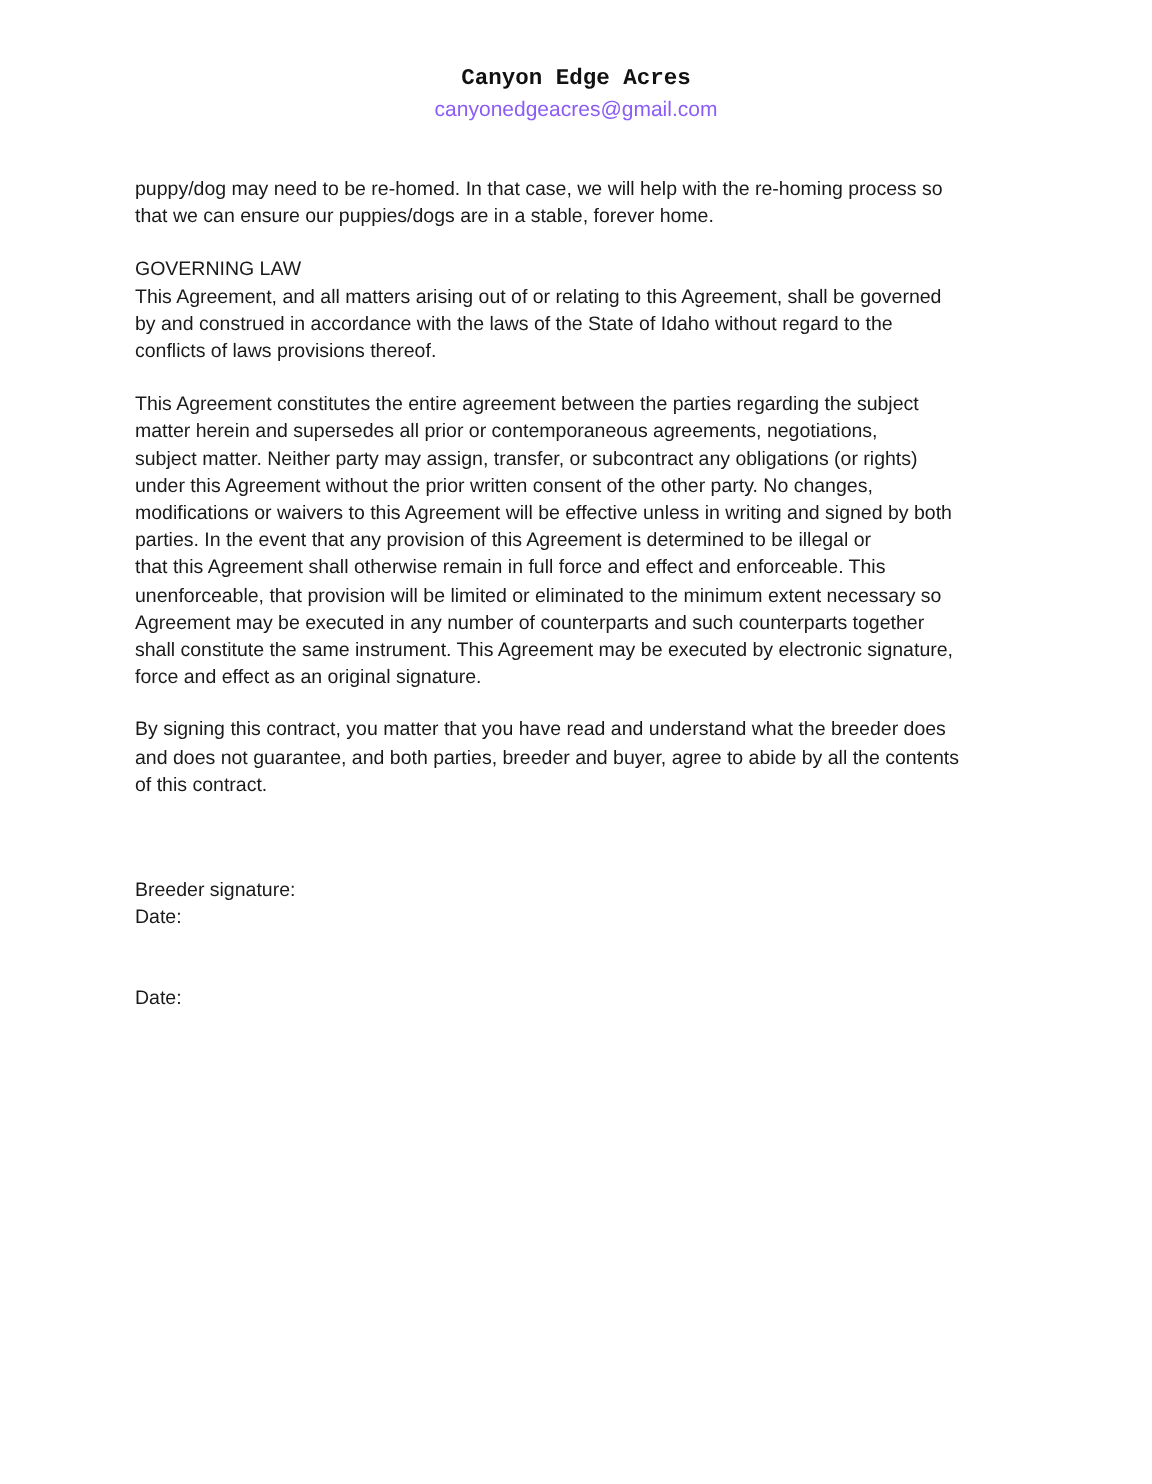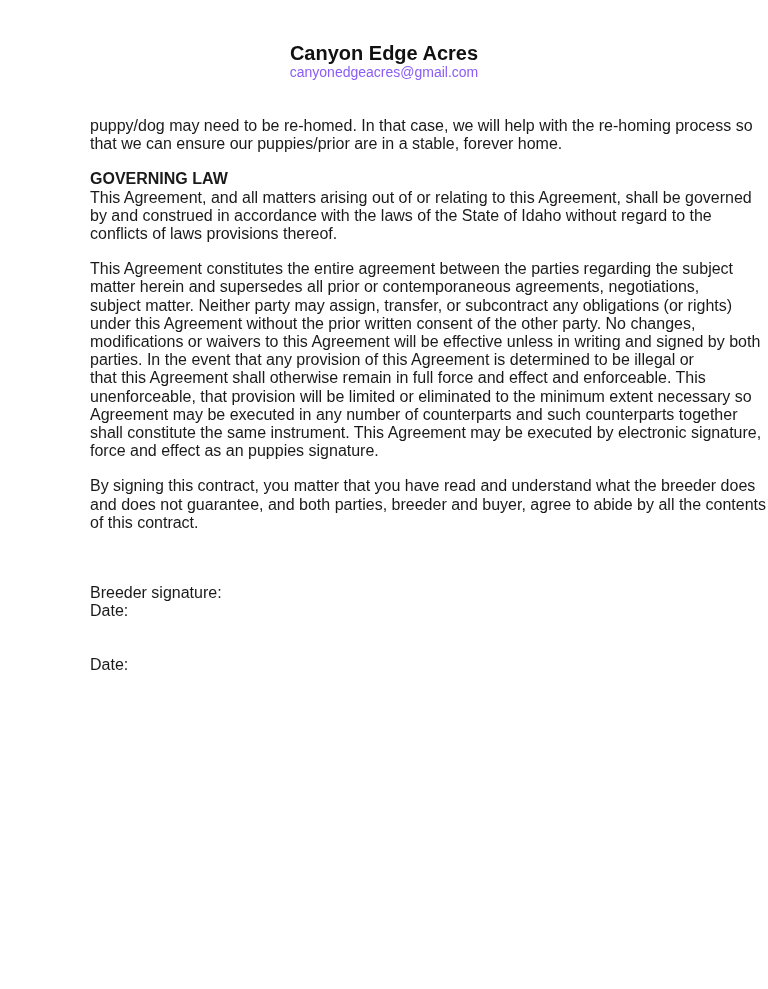--- a/index.html
+++ b/index.html
@@ -1,61 +1,61 @@
 <!DOCTYPE html>
 <html><head>
   <meta charset="utf-8">
   <style>
     html, body { margin: 0; padding: 0; background: #ffffff; }
     body { width: 768px; height: 989px; position: relative; overflow: hidden;
            font-family: "Liberation Sans", sans-serif; color: #1a1a1a; }
     .header { position: absolute; top: 44px; left: 0; width: 768px; text-align: center; }
-    .title { font-weight: bold; font-size: 20px; line-height: 18px; color: #111; }
+    .title { font-weight: bold; font-size: 15px; line-height: 18px; color: #111; font-family: Liberation Mono, monospace; }
     .email { font-size: 14px; line-height: 18px; color: #8b5cf6; display: inline-block; margin-top: 1px; }
-    .content { position: absolute; left: 90px; top: 117px; width: 600px; font-size: 16px; line-height: 18.2px; }
+    .content { position: absolute; left: 90px; top: 117px; width: 600px; font-size: 13px; line-height: 18.2px; }
     .line { display: block; white-space: nowrap; }
     .para { margin: 0; }
-    .heading { font-weight: bold; display: block; }
+    .heading { font-weight: normal; display: block; }
     .gap-sm { height: 17px; }
     .gap-lg { height: 52px; }
     .gap-md { height: 36px; }
   </style>
 </head>
 <body>
 
 <div class="header">
   <div class="title">Canyon Edge Acres</div>
   <a class="email">canyonedgeacres@gmail.com</a>
 </div>
 
 <div class="content">
   <p class="para">
     <span class="line">puppy/dog may need to be re-homed. In that case, we will help with the re-homing process so</span>
-    <span class="line">that we can ensure our puppies/prior are in a stable, forever home.</span>
+    <span class="line">that we can ensure our puppies/dogs are in a stable, forever home.</span>
   </p>
   <div class="gap-sm"></div>
   <span class="heading">GOVERNING LAW</span>
   <p class="para">
     <span class="line">This Agreement, and all matters arising out of or relating to this Agreement, shall be governed</span>
     <span class="line">by and construed in accordance with the laws of the State of Idaho without regard to the</span>
     <span class="line">conflicts of laws provisions thereof.</span>
   </p>
   <div class="gap-sm"></div>
   <p class="para">
     <span class="line">This Agreement constitutes the entire agreement between the parties regarding the subject</span>
     <span class="line">matter herein and supersedes all prior or contemporaneous agreements, negotiations,</span>
     <span class="line">subject matter. Neither party may assign, transfer, or subcontract any obligations (or rights)</span>
     <span class="line">under this Agreement without the prior written consent of the other party. No changes,</span>
     <span class="line">modifications or waivers to this Agreement will be effective unless in writing and signed by both</span>
     <span class="line">parties. In the event that any provision of this Agreement is determined to be illegal or</span>
     <span class="line">that this Agreement shall otherwise remain in full force and effect and enforceable. This</span>
     <span class="line">unenforceable, that provision will be limited or eliminated to the minimum extent necessary so</span>
     <span class="line">Agreement may be executed in any number of counterparts and such counterparts together</span>
     <span class="line">shall constitute the same instrument. This Agreement may be executed by electronic signature,</span>
-    <span class="line">force and effect as an puppies signature.</span>
+    <span class="line">force and effect as an original signature.</span>
   </p>
   <div class="gap-sm"></div>
   <p class="para">
     <span class="line">By signing this contract, you matter that you have read and understand what the breeder does</span>
     <span class="line">and does not guarantee, and both parties, breeder and buyer, agree to abide by all the contents</span>
     <span class="line">of this contract.</span>
   </p>
   <div class="gap-lg"></div>
   <div>
     <span class="line">Breeder signature:</span>

